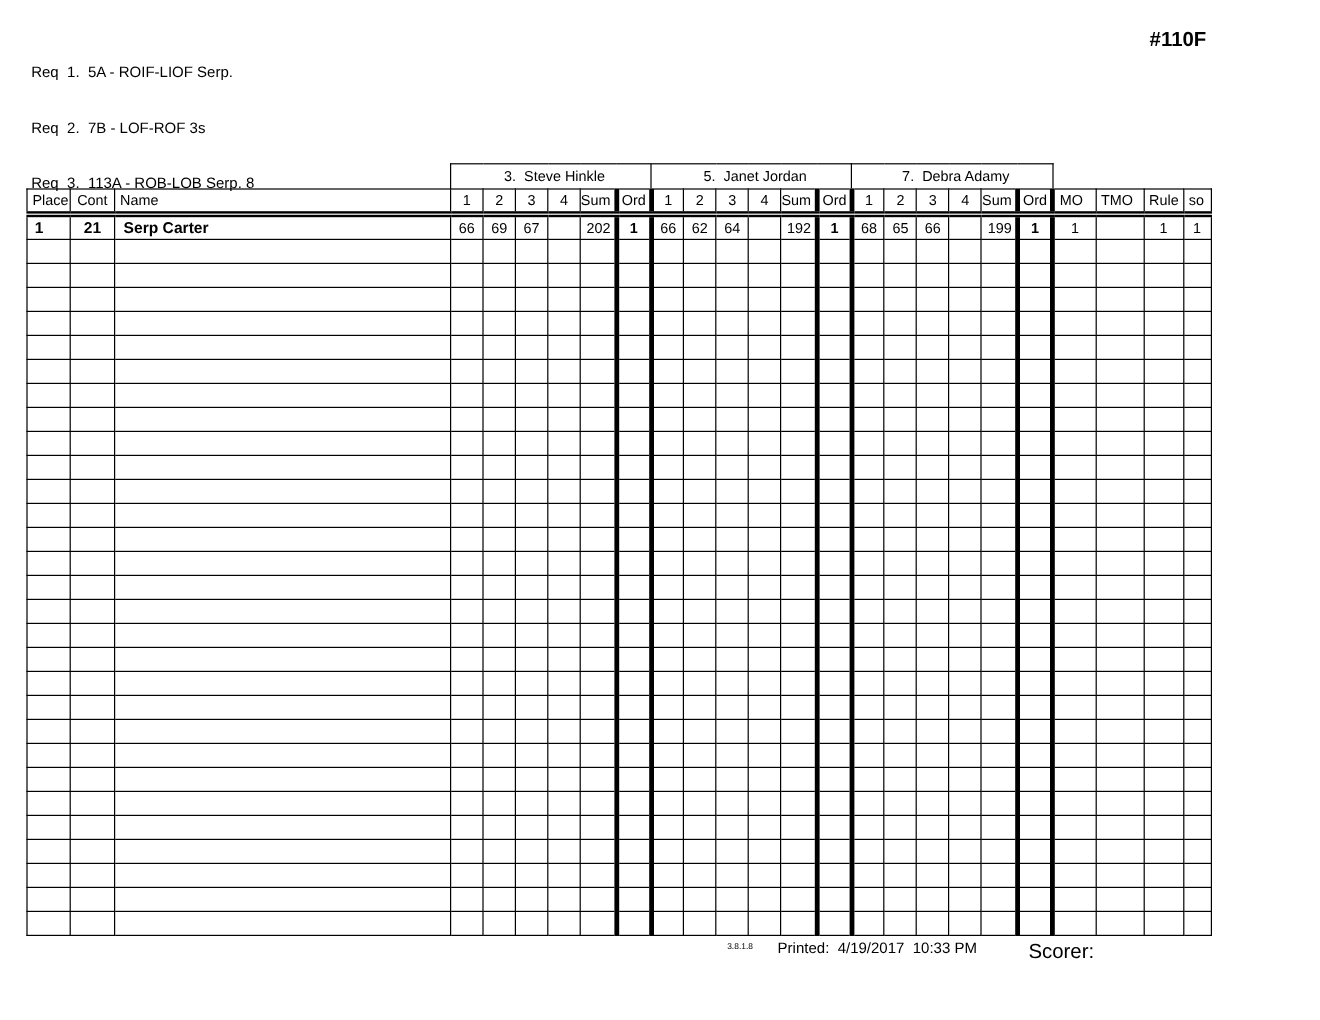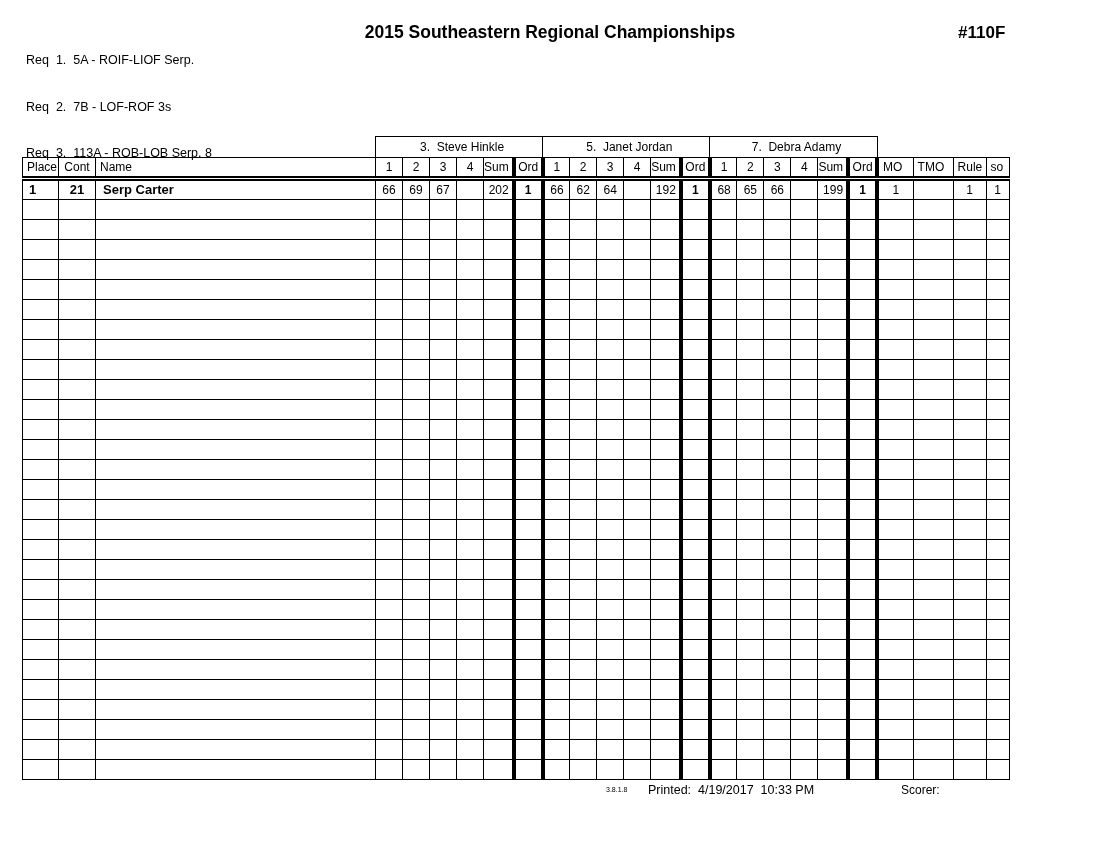--- a/index.html
+++ b/index.html
@@ -41,33 +41,32 @@
   .c-sum   { text-align:right; padding-right:3px; }
   .c-ord   { border-left:4px solid #000; border-right:4px solid #000; }
   th.c-ord { text-align:center; padding:0; }
 
   tr.row-data .c-place, tr.row-data .c-cont, tr.row-data .c-name { font-weight:bold; font-size:13px; }
   tr.row-data .c-ord { font-weight:bold; }
 
   
   .footer-version { left:606px; top:786px; font-size:7px; }
   .footer-printed { left:648px; top:783px; font-size:12.5px; white-space:pre; }
-  .footer-scorer  { left:901px; top:783px; font-size:12px; }
+  .footer-scorer  { left:857px; top:783px; font-size:17px; }
 </style>
 </head>
 <body>
 
 <div class="abs req-block">
   <div>Req  1.  5A - ROIF-LIOF Serp.</div>
   <div>Req  2.  7B - LOF-ROF 3s</div>
   <div>Req  3.  113A - ROB-LOB Serp. 8</div>
 </div>
 
 <div class="abs title-block">
-  <div class="title-1">2015 Southeastern Regional Championships</div>
 </div>
 
 <div class="abs event-number">#110F</div>
 
 <div class="abs score-table-wrap">
 <table>
   <colgroup>
     <col style="width:36px">
         <col style="width:37px">
         <col style="width:280px">

